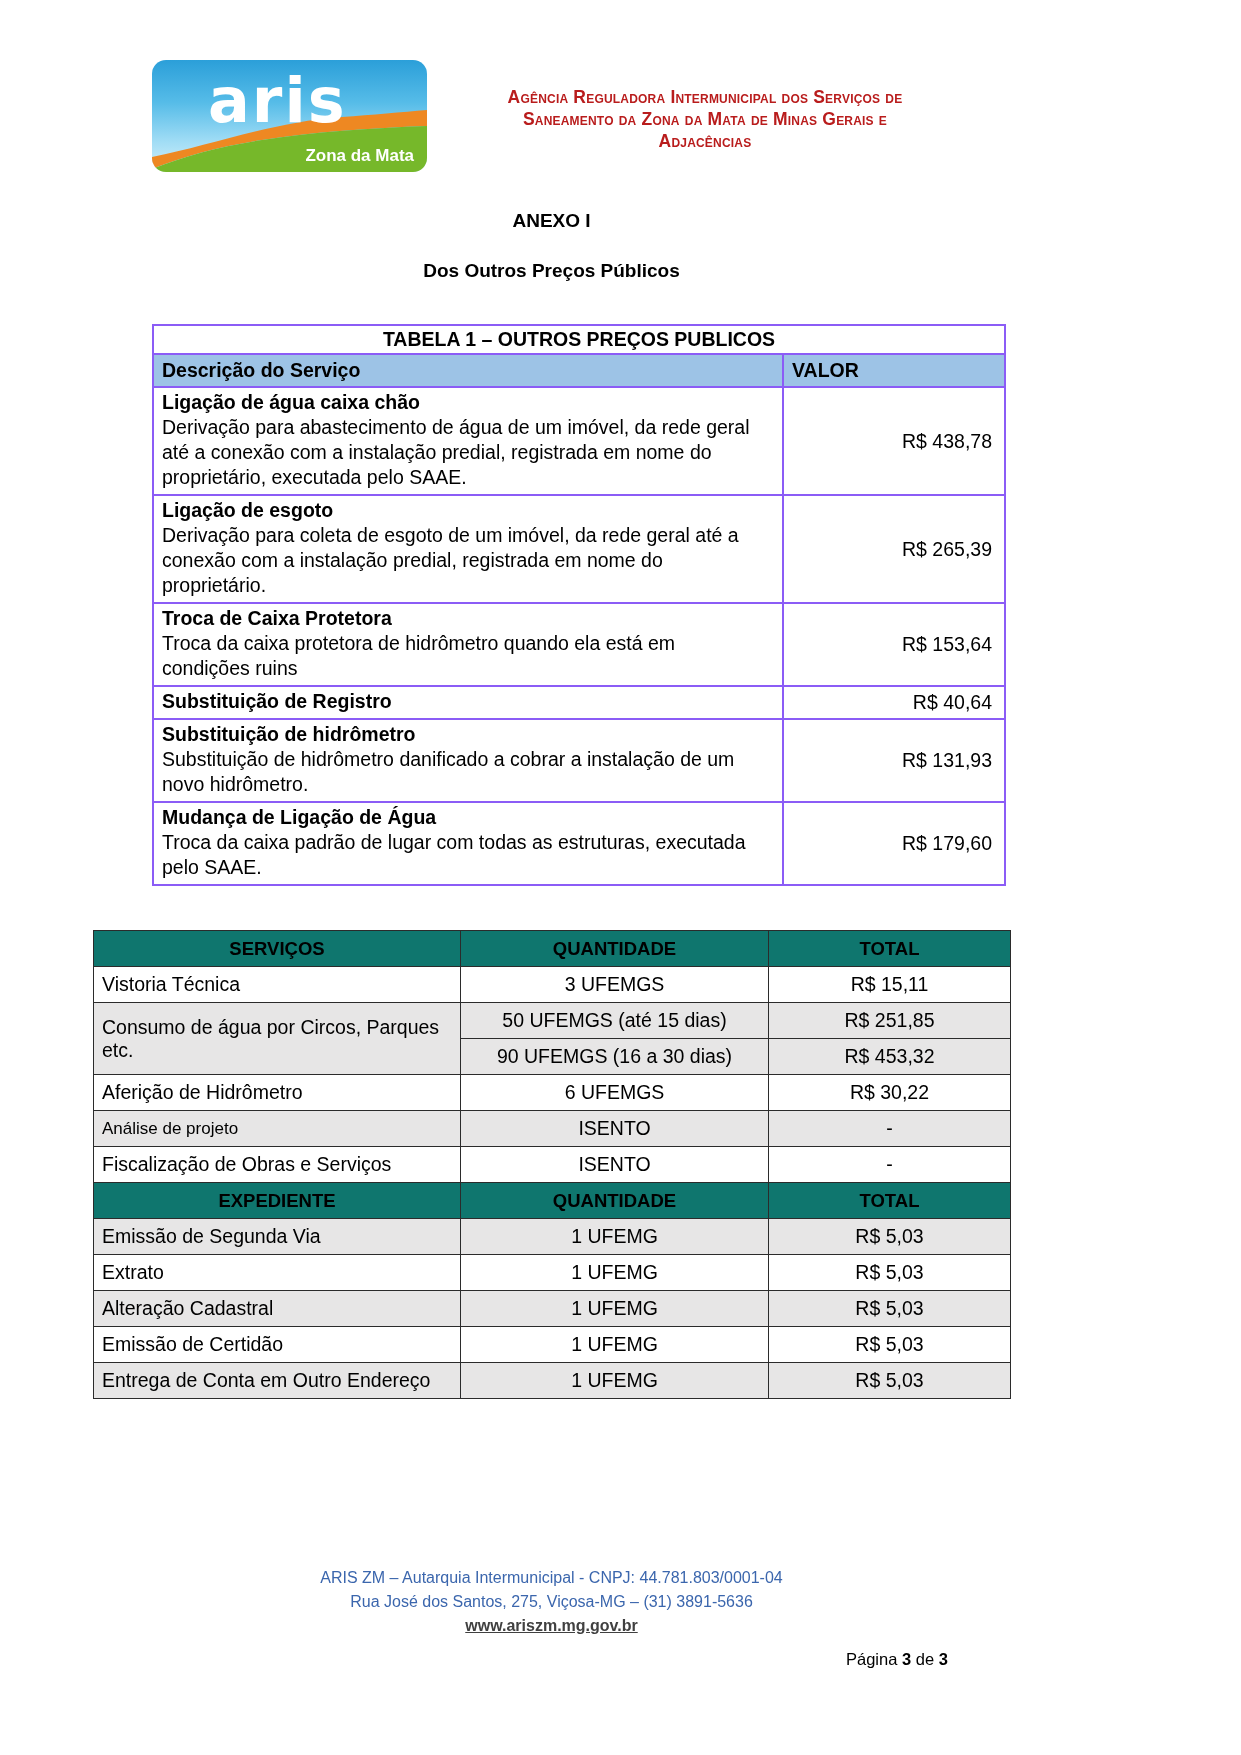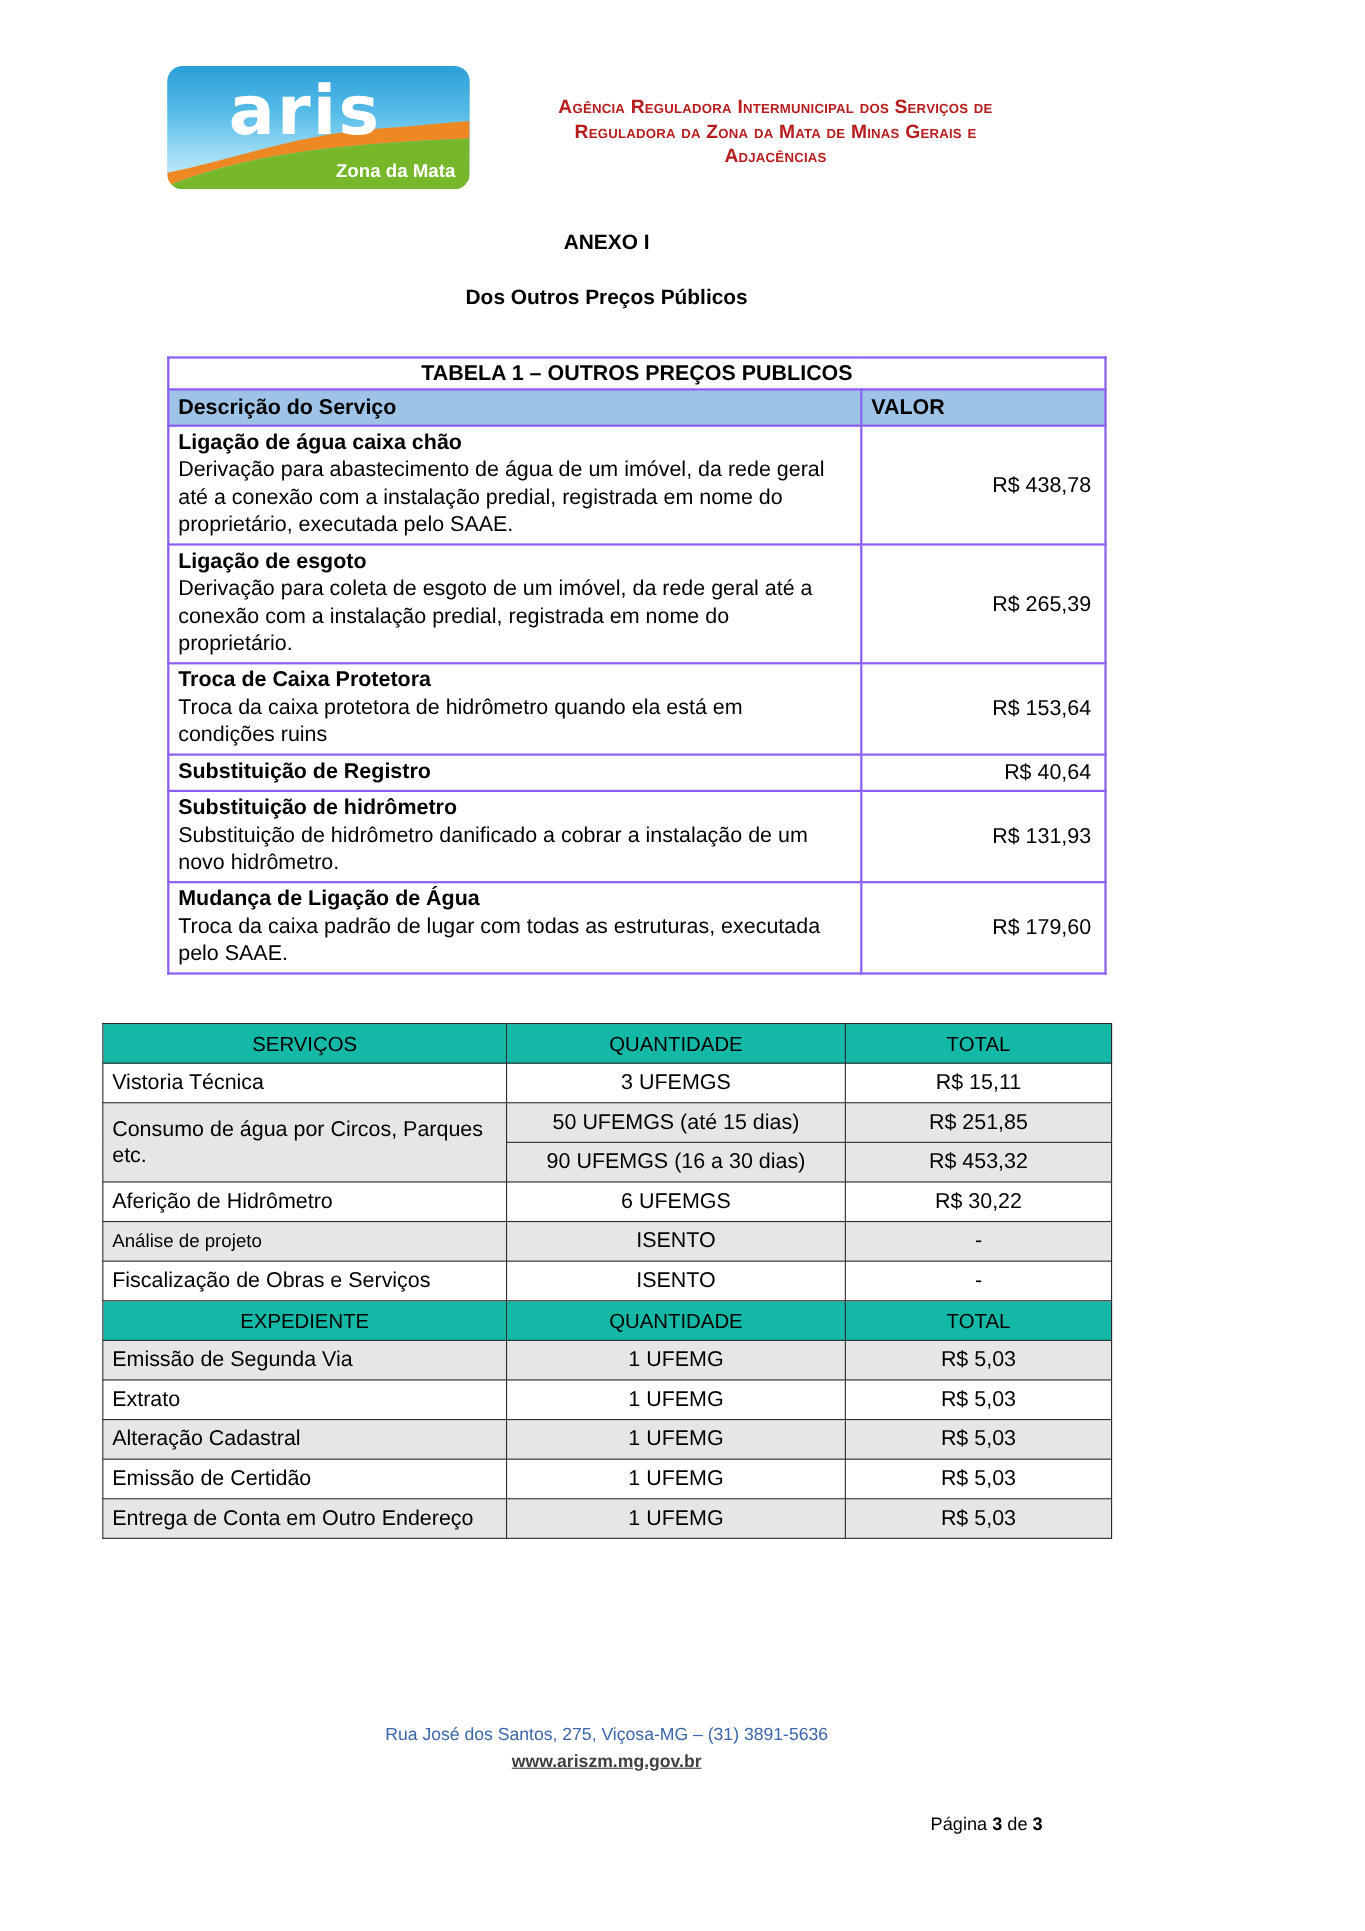--- a/index.html
+++ b/index.html
@@ -44,21 +44,21 @@
   .t1{margin-top:42px;margin-left:59px;width:852px;font-size:19.5px;line-height:25px;}
   .t1 td,.t1 th{border:2px solid #8b5cf6;}
   .t1 .t1-title{font-weight:700;text-align:center;font-size:19.5px;padding:1px 4px;background:#fff;}
   .t1 .hdr{background:#9dc3e6;font-weight:700;text-align:left;padding:3px 8px;}
   .t1 .desc{padding:2px 30px 4px 8px;vertical-align:top;}
   .t1 .rname{font-weight:700;}
   .t1 .val{width:222px;text-align:right;padding:2px 12px 2px 4px;vertical-align:middle;white-space:nowrap;}
   
   .t2{margin-top:44px;width:917px;font-size:19.5px;line-height:23px;}
   .t2 td,.t2 th{border:1.5px solid #2b2b2b;padding:6px 8px;}
-  .t2 th{background:#14b8a6;font-weight:400;text-align:center;font-size:18.5px;}
+  .t2 th{background:#0f766e;font-weight:700;text-align:center;font-size:18.5px;}
   .t2 .svc{text-align:left;}
   .t2 .qty,.t2 .tot{text-align:center;}
   .t2 .gray{background:#e7e6e6;}
   .t2 .small{font-size:17px;}
   .col-svc{width:367px;}
   .col-qty{width:308px;}
   .col-tot{width:242px;}
   
   .footer{
     position:absolute;top:1566px;left:93px;width:917px;
@@ -80,21 +80,21 @@
     <div class="logo">
       <svg viewBox="0 0 275 112" preserveAspectRatio="none">
         <path d="M0,97 C60,85 120,62 190,57 C220,55 250,52 275,50 L275,66 C220,68 160,72 110,80 C70,86 35,95 0,109 Z" fill="#ee8822"></path>
         <path d="M0,109 C35,95 70,86 110,80 C160,72 220,68 275,66 L275,112 L0,112 Z" fill="#76b82a"></path>
       </svg>
       <div class="logo-brand">aris</div>
       <div class="logo-tagline">Zona da Mata</div>
     </div>
     <div class="agency">
       <div>Agência Reguladora Intermunicipal dos Serviços de</div>
-      <div>Reguladora da Zona da Mata de Minas Gerais e</div>
+      <div>Saneamento da Zona da Mata de Minas Gerais e</div>
       <div>Adjacências</div>
     </div>
   </div>
 
   <div class="content">
     <div class="anexo">ANEXO I</div>
     <div class="subtitle">Dos Outros Preços Públicos</div>
 
     <table class="t1">
       <colgroup>
@@ -222,20 +222,21 @@
       <tr>
         <td class="svc gray">Entrega de Conta em Outro Endereço</td>
         <td class="qty gray">1 UFEMG</td>
         <td class="tot gray">R$ 5,03</td>
       </tr>
     </tbody>
       </table>
   </div>
 
   <div class="footer">
+    <div>ARIS ZM – Autarquia Intermunicipal - CNPJ: 44.781.803/0001-04</div>
     <div>Rua José dos Santos, 275, Viçosa-MG – (31) 3891-5636</div>
     <div><a class="footer-link" href="#">www.ariszm.mg.gov.br</a></div>
   </div>
 
   <div class="pagenum">
     <span>Página</span>
     <span class="b">3</span>
     <span>de</span>
     <span class="b">3</span>
   </div>

